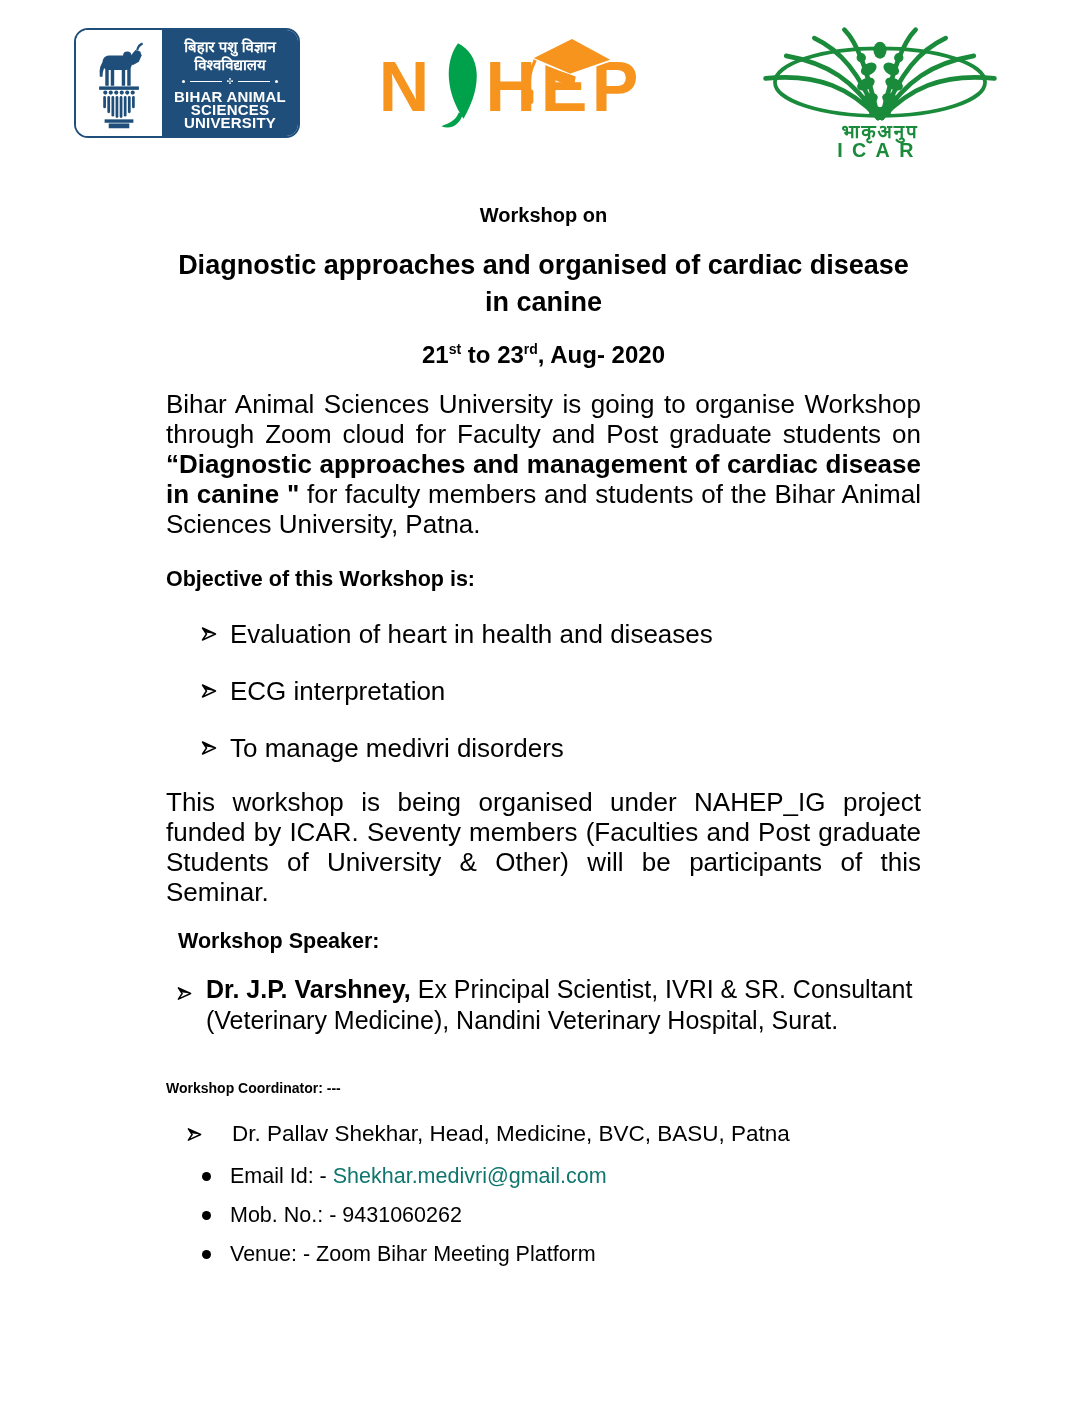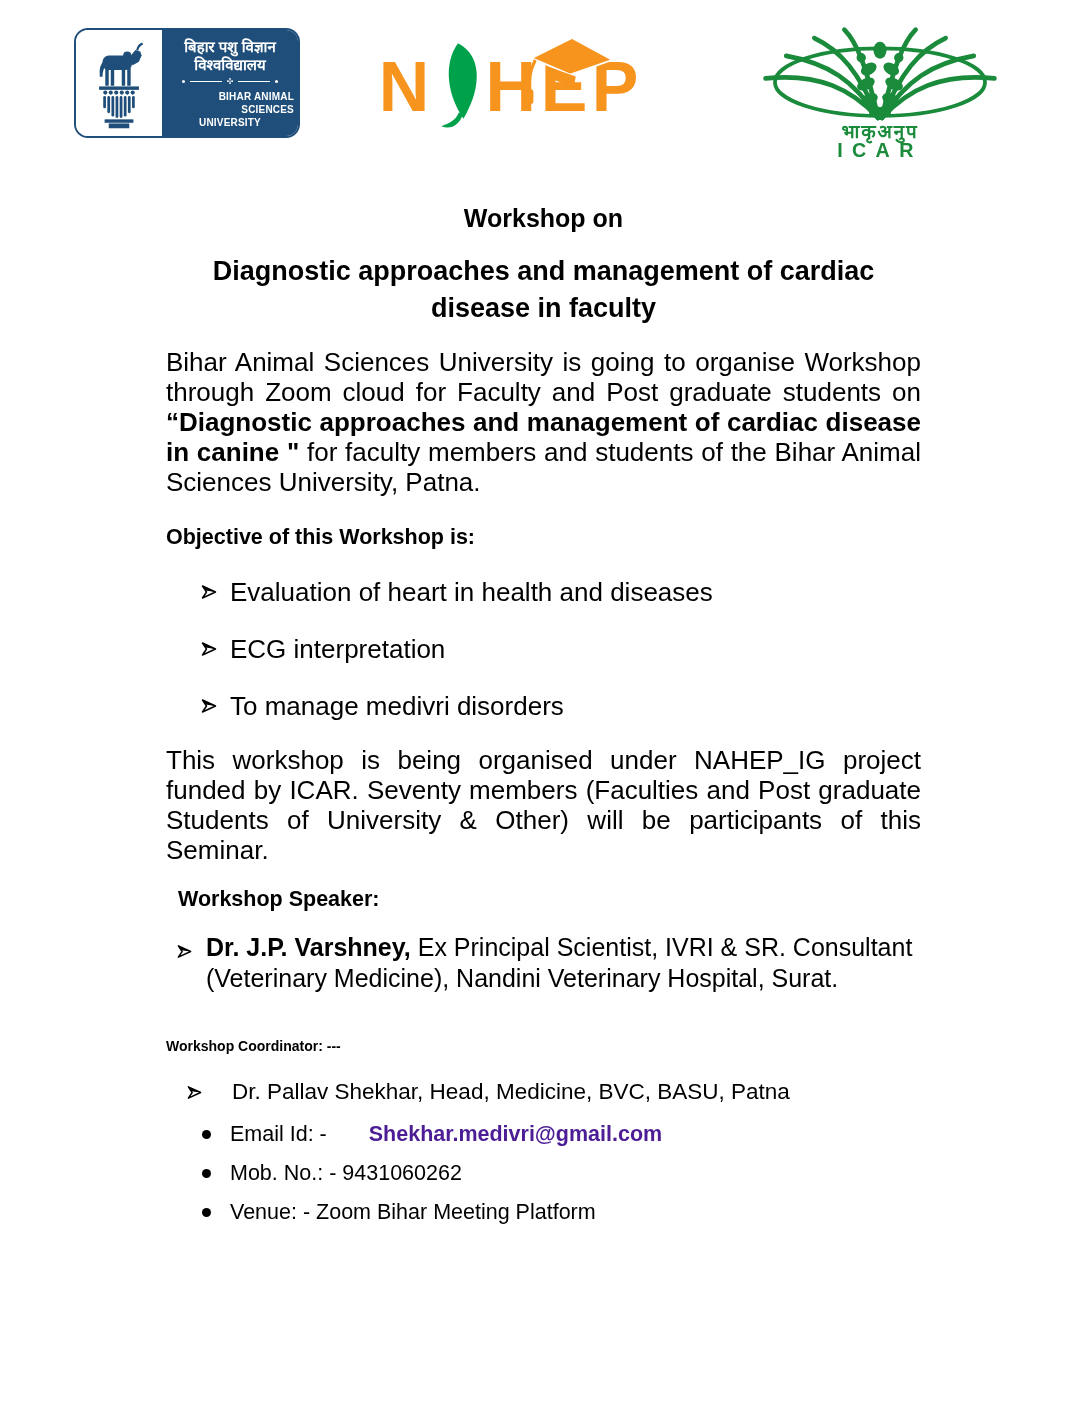--- a/index.html
+++ b/index.html
@@ -35,29 +35,29 @@
   .basu-right {
     flex: 1; background: #1e4e79; color: #ffffff;
     display: flex; flex-direction: column; align-items: center; justify-content: center;
     padding: 4px 4px;
   }
   .basu-hindi { font-size: 15px; font-weight: 700; line-height: 18px; text-align: center; }
   .basu-divider { display: flex; align-items: center; gap: 5px; margin: 4px 0; }
   .basu-divider .dv-dot { width: 3px; height: 3px; border-radius: 50%; background: #ffffff; }
   .basu-divider .dv-line { width: 32px; height: 0; border-top: 1px solid #ffffff; }
   .basu-divider .dv-star { font-size: 8px; line-height: 8px; color: #ffffff; }
-  .basu-eng { font-size: 10px; font-weight: 700; line-height: 13px; text-align: right; letter-spacing: 0.2px; }
+  .basu-eng { font-size: 15px; font-weight: 700; line-height: 13px; text-align: center; letter-spacing: 0.2px; }
 
   .nahep-logo { margin-top: 8px; flex: none; }
   .icar-logo { margin-top: -4px; flex: none; }
 
   
   .content { padding: 0 167px 0 166px; }
 
-  .t-workshop-on { font-size: 25px; font-weight: 700; text-align: center; margin: 40px 0 0; }
+  .t-workshop-on { font-size: 20px; font-weight: 700; text-align: center; margin: 40px 0 0; }
   .t-main { font-size: 27px; font-weight: 700; text-align: center; line-height: 37px; margin: 20px 0 0; }
   .t-date { font-size: 24px; font-weight: 700; text-align: center; margin: 20px 0 0; }
   .t-date sup { font-size: 14px; }
   .t-under { font-size: 24px; font-weight: 700; text-align: center; margin: 20px 0 0; }
 
   .para { font-size: 26px; line-height: 30px; text-align: justify; margin: 0; }
   .intro { margin-top: 20px; }
   .funding { margin-top: 24px; }
 
   .obj-heading { font-size: 21.5px; font-weight: 700; margin-top: 28px; }
@@ -69,21 +69,21 @@
   .speaker-heading { font-size: 21.5px; font-weight: 700; margin: 22px 0 0 12px; }
   .speaker-item { display: flex; font-size: 25px; line-height: 31px; margin: 20px 0 0 10px; }
   .speaker-item .arrow-wrap { padding-top: 4px; }
 
   .coord-heading { font-size: 14px; font-weight: 700; margin-top: 44px; }
   .coord-item { display: flex; font-size: 22.5px; line-height: 28px; margin: 24px 0 0 20px; }
   .coord-item .arrow-wrap { width: 46px; padding-top: 2px; }
 
   .detail-item { display: flex; align-items: center; font-size: 21.5px; line-height: 26px; margin: 13px 0 0 36px; }
   .dot-bullet { flex: none; width: 9px; height: 9px; border-radius: 50%; background: #000000; margin-right: 19px; }
-  .email-link { color: #4c1d95; font-weight: 700; text-decoration: none; cursor: pointer; margin-left: 36px; }
+  .email-link { color: #0f766e; font-weight: 400; text-decoration: none; cursor: pointer; }
 </style>
 </head>
 <body>
 
 <div class="page">
 
   <header class="logo-row">
 
     <div class="basu-logo">
       <div class="basu-left">
@@ -193,22 +193,23 @@
         <text x="150" y="122" text-anchor="middle" font-family="Liberation Sans, DejaVu Sans, sans-serif" font-size="20" font-weight="bold" fill="#1a8a3b" letter-spacing="2">भाकृअनुप</text>
         <text x="150" y="142" text-anchor="middle" font-family="Liberation Sans, DejaVu Sans, sans-serif" font-size="21" font-weight="bold" fill="#1a8a3b" letter-spacing="10">ICAR</text>
       </svg>
     </div>
   </header>
 
   <main class="content">
 
     <div class="t-workshop-on">Workshop on</div>
 
-    <div class="t-main">Diagnostic approaches and management of cardiac disease in faculty</div>
-
+    <div class="t-main">Diagnostic approaches and organised of cardiac disease in canine</div>
+
+    <div class="t-date"><span>21</span><sup>st</sup><span> to 23</span><sup>rd</sup><span>, Aug- 2020</span></div>
 
 
     <p class="para intro"><span>Bihar Animal Sciences University is going to organise Workshop through Zoom cloud for Faculty and Post graduate students on </span><b>“Diagnostic approaches and management of cardiac disease in canine "</b><span> for faculty members and students of the Bihar Animal Sciences University, Patna.</span></p>
 
     <div class="obj-heading">Objective of this Workshop is:</div>
 
     <div>
       <div class="obj-item">
         <span class="arrow-wrap"><svg class="arrow-svg" width="18" height="18" viewBox="0 0 18 18">
               <path d="M2.5,3 L15.5,9 L2.5,15 L6.5,9 Z" fill="#ffffff" stroke="#000000" stroke-width="1.5" stroke-linejoin="round"></path>

